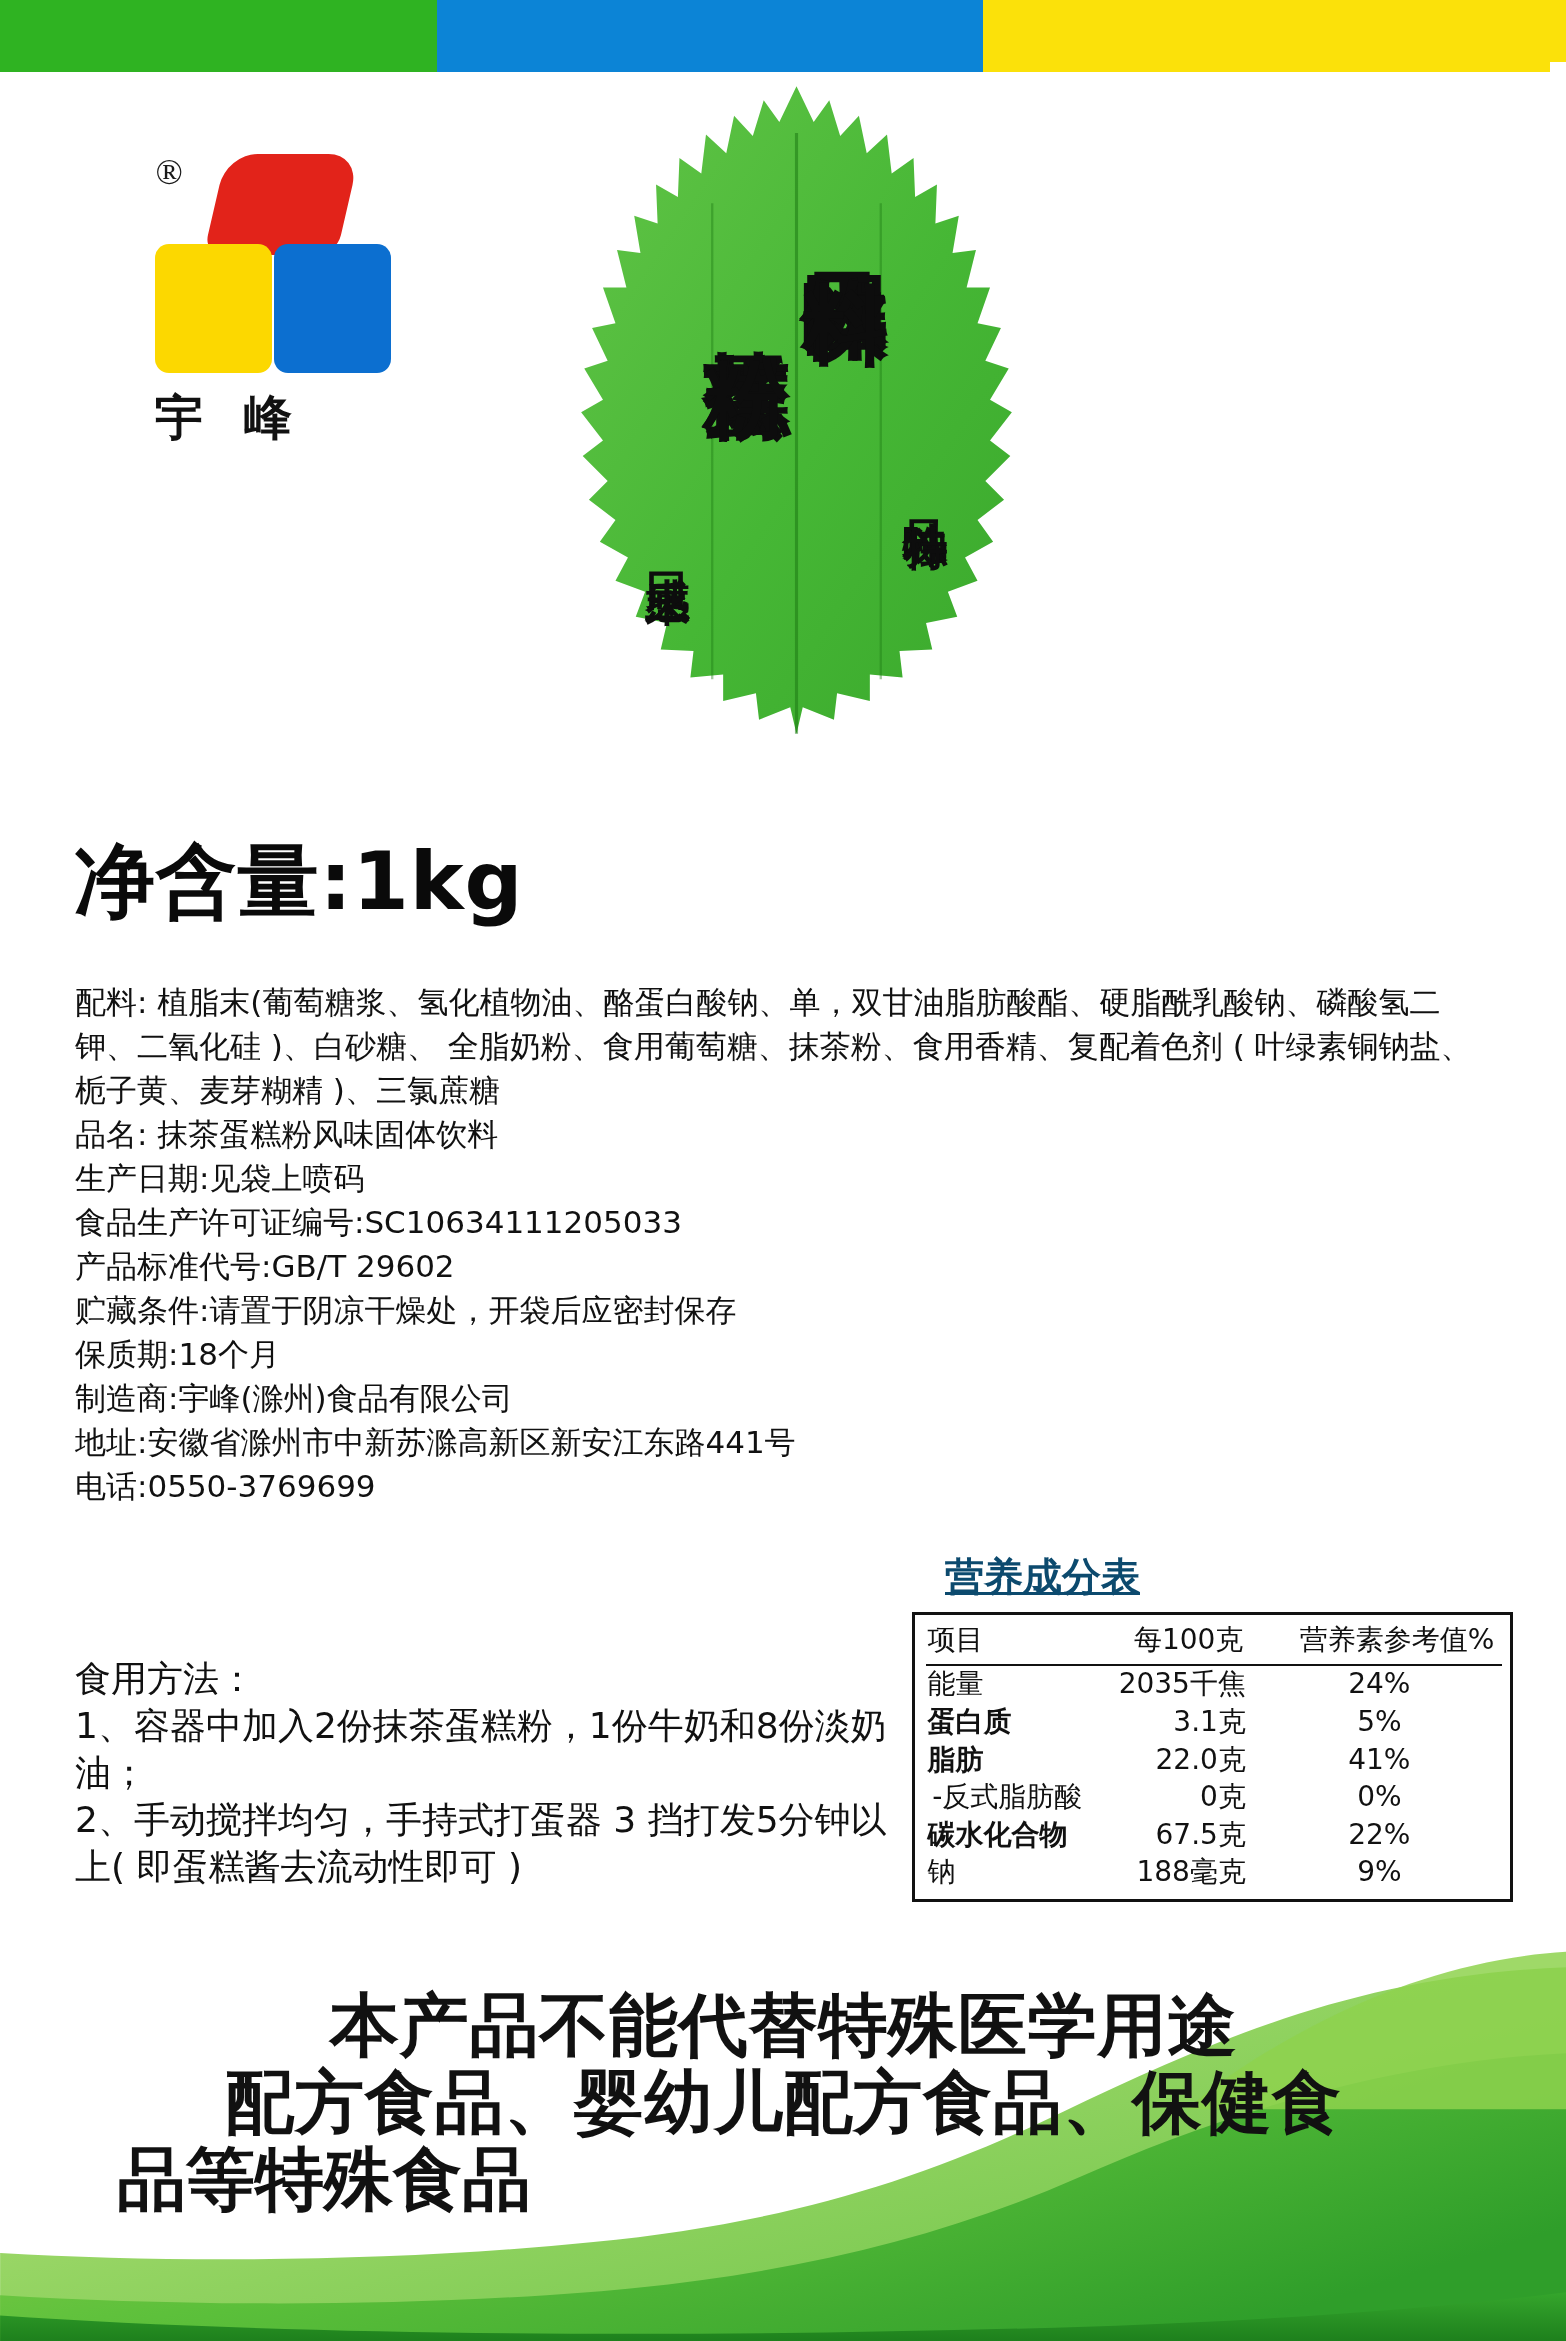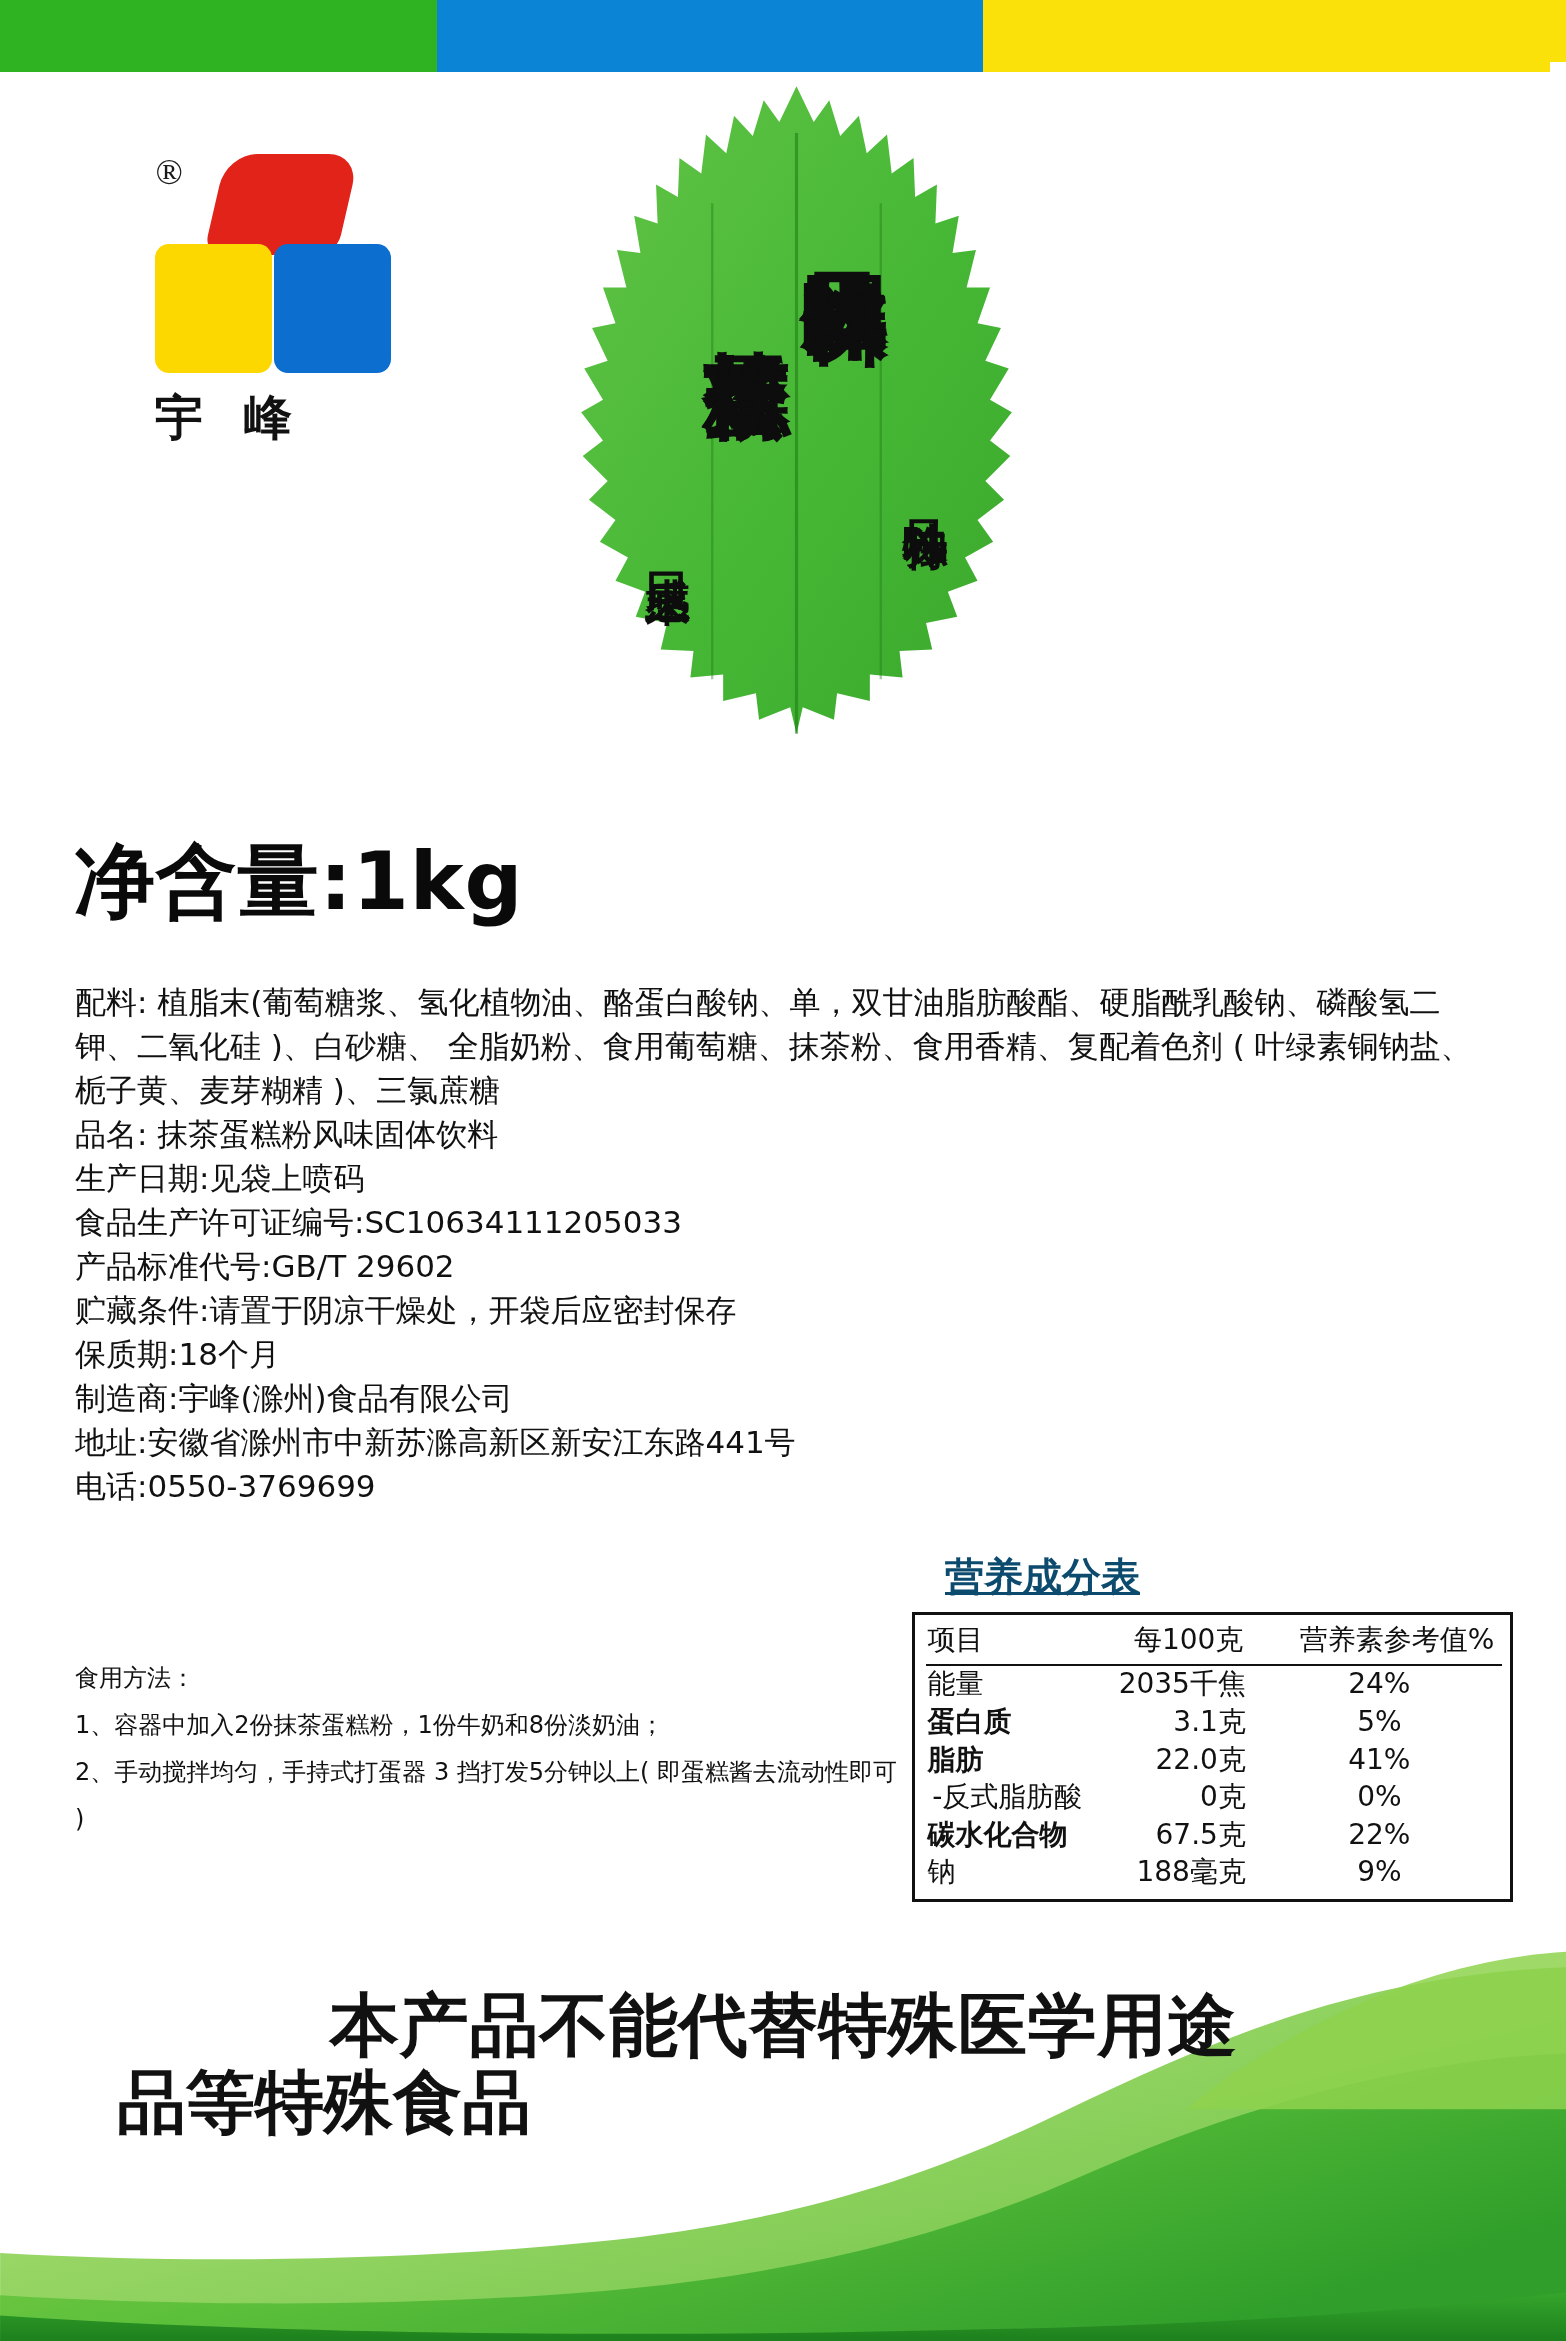--- a/index.html
+++ b/index.html
@@ -165,21 +165,21 @@
   .info .row { white-space: normal; }
   .info .ingredients { width: 1413px; }
   .info .addr { white-space: nowrap; }
 
   
   .usage {
     position: absolute;
     left: 75px;
     top: 1655px;
     width: 828px;
-    font-size: 24px;
+    font-size: 36px;
     line-height: 47px;
     color: #111;
     font-family: "DejaVu Sans", sans-serif;
   }
 
   
   .nutri {
     position: absolute;
     left: 912px;
     top: 1550px;
@@ -394,17 +394,18 @@
               <td class="c2">188毫克</td>
               <td class="c3">9%</td>
             </tr>
           </tbody>
       </table>
     </div>
   </div>
 
   <div class="warning">
     <div class="l1">本产品不能代替特殊医学用途</div>
+    <div class="l2">配方食品、婴幼儿配方食品、保健食</div>
     <div class="l3">品等特殊食品</div>
   </div>
 
 </div>
 
 
 </body></html>

